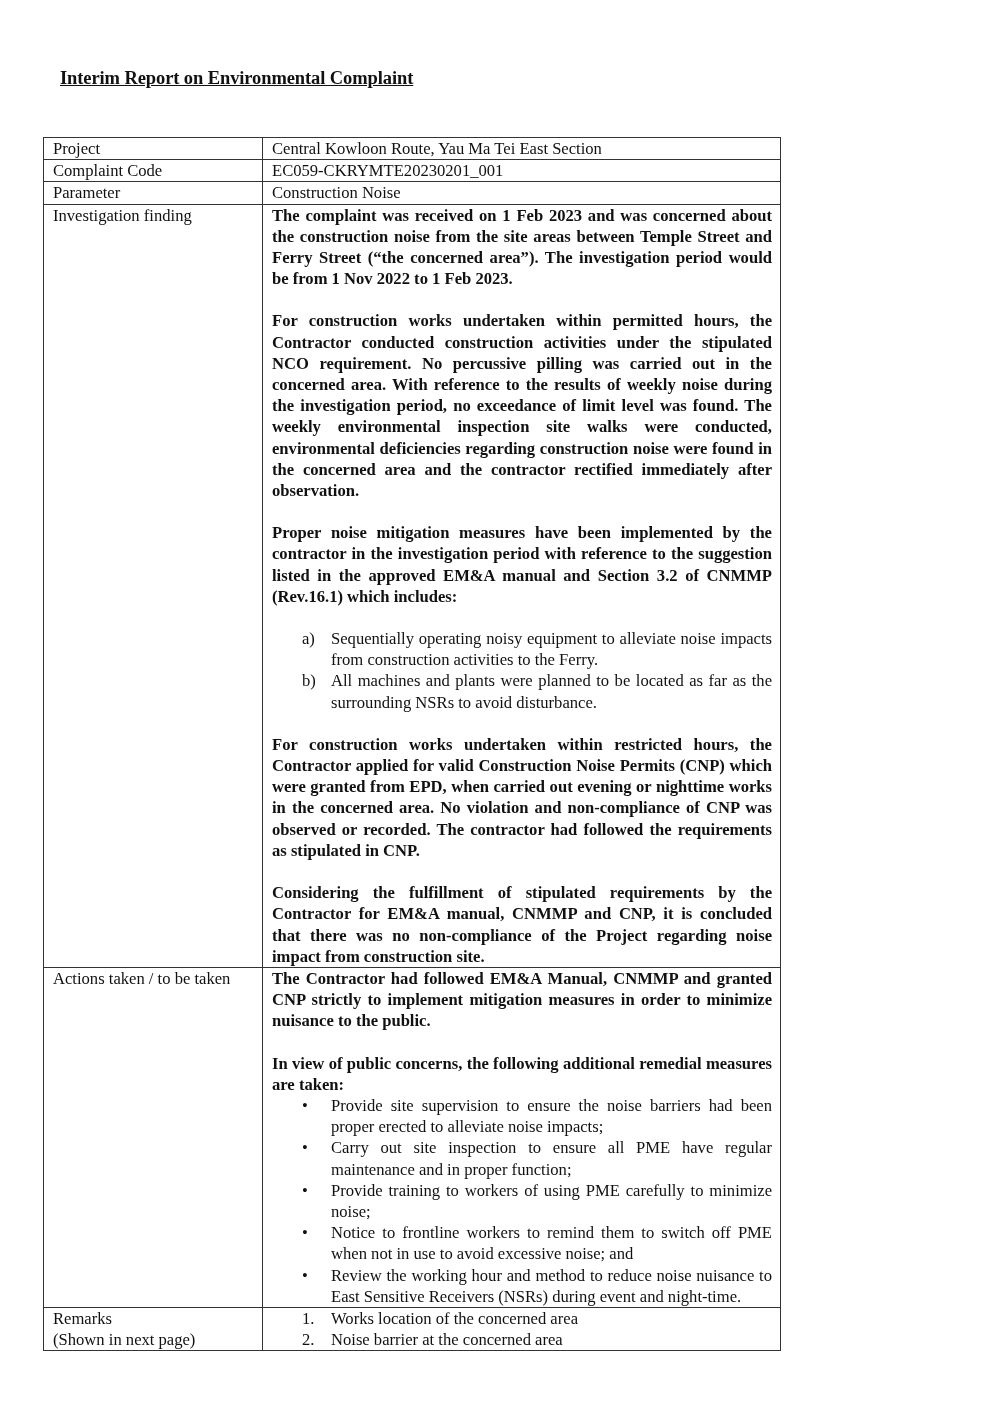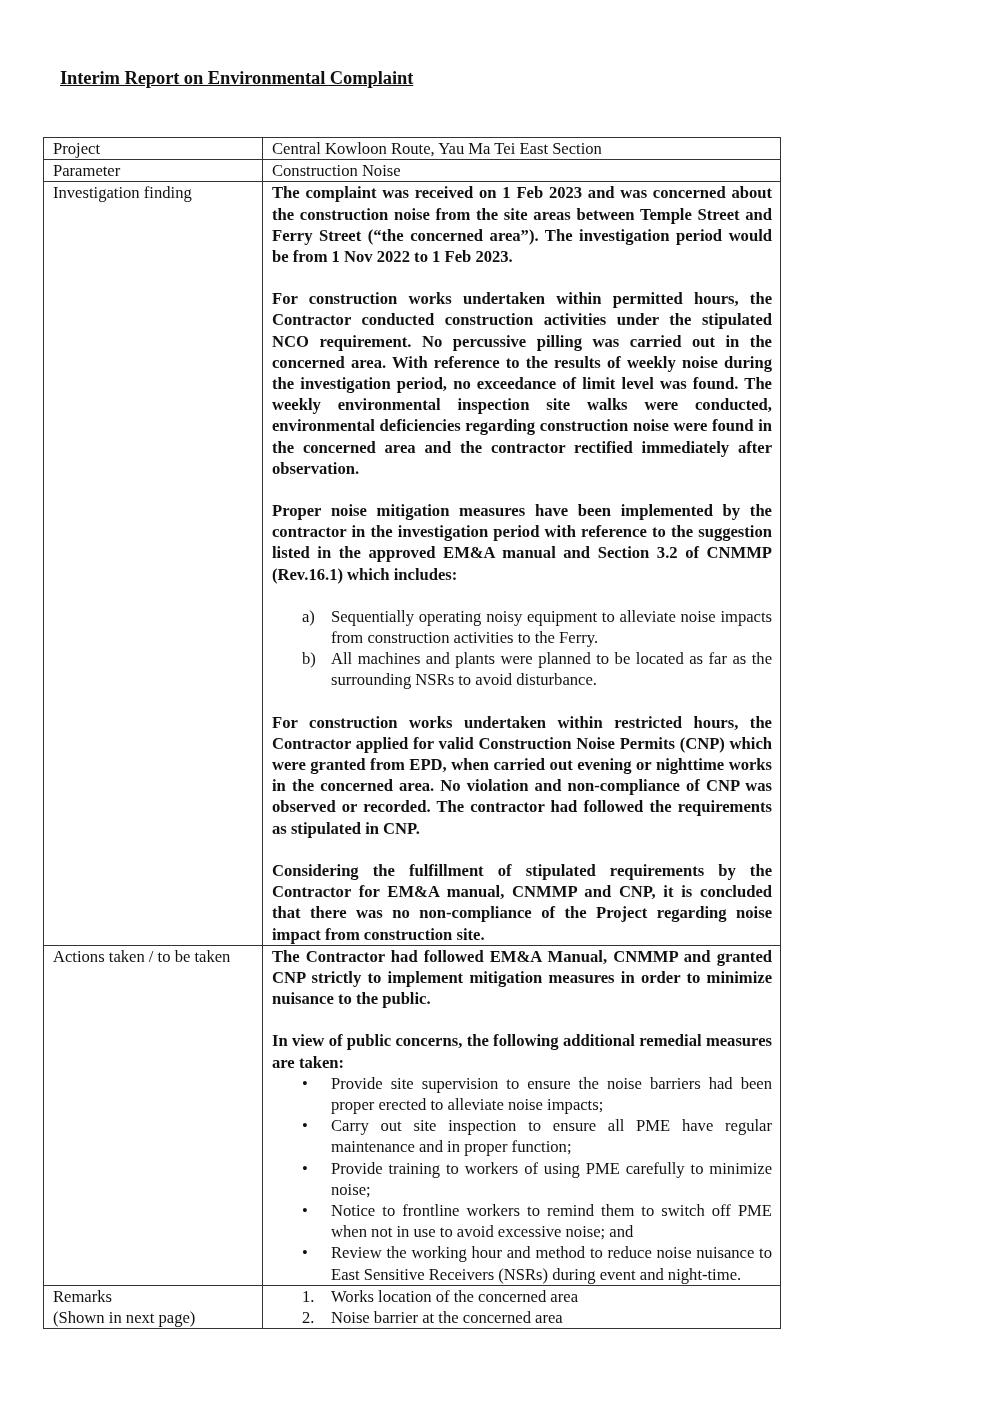--- a/index.html
+++ b/index.html
@@ -37,20 +37,24 @@
 </head>
 <body>
 
 <div class="title">Interim Report on Environmental Complaint</div>
 
 <table class="report">
   <tbody>
       <tr>
     <td class="label">Project</td>
     <td class="value">Central Kowloon Route, Yau Ma Tei East Section</td>
+  </tr>
+  <tr>
+    <td class="label">Complaint Code</td>
+    <td class="value">EC059-CKRYMTE20230201_001</td>
   </tr>
   <tr>
     <td class="label">Parameter</td>
     <td class="value">Construction Noise</td>
   </tr>
   <tr>
     <td class="label">Investigation finding</td>
     <td class="value">
       <p>The complaint was received on 1 Feb 2023 and was concerned about the construction noise from the site areas between Temple Street and Ferry Street (“the concerned area”). The investigation period would be from 1 Nov 2022 to 1 Feb 2023.</p>
       <div class="gap"></div>

